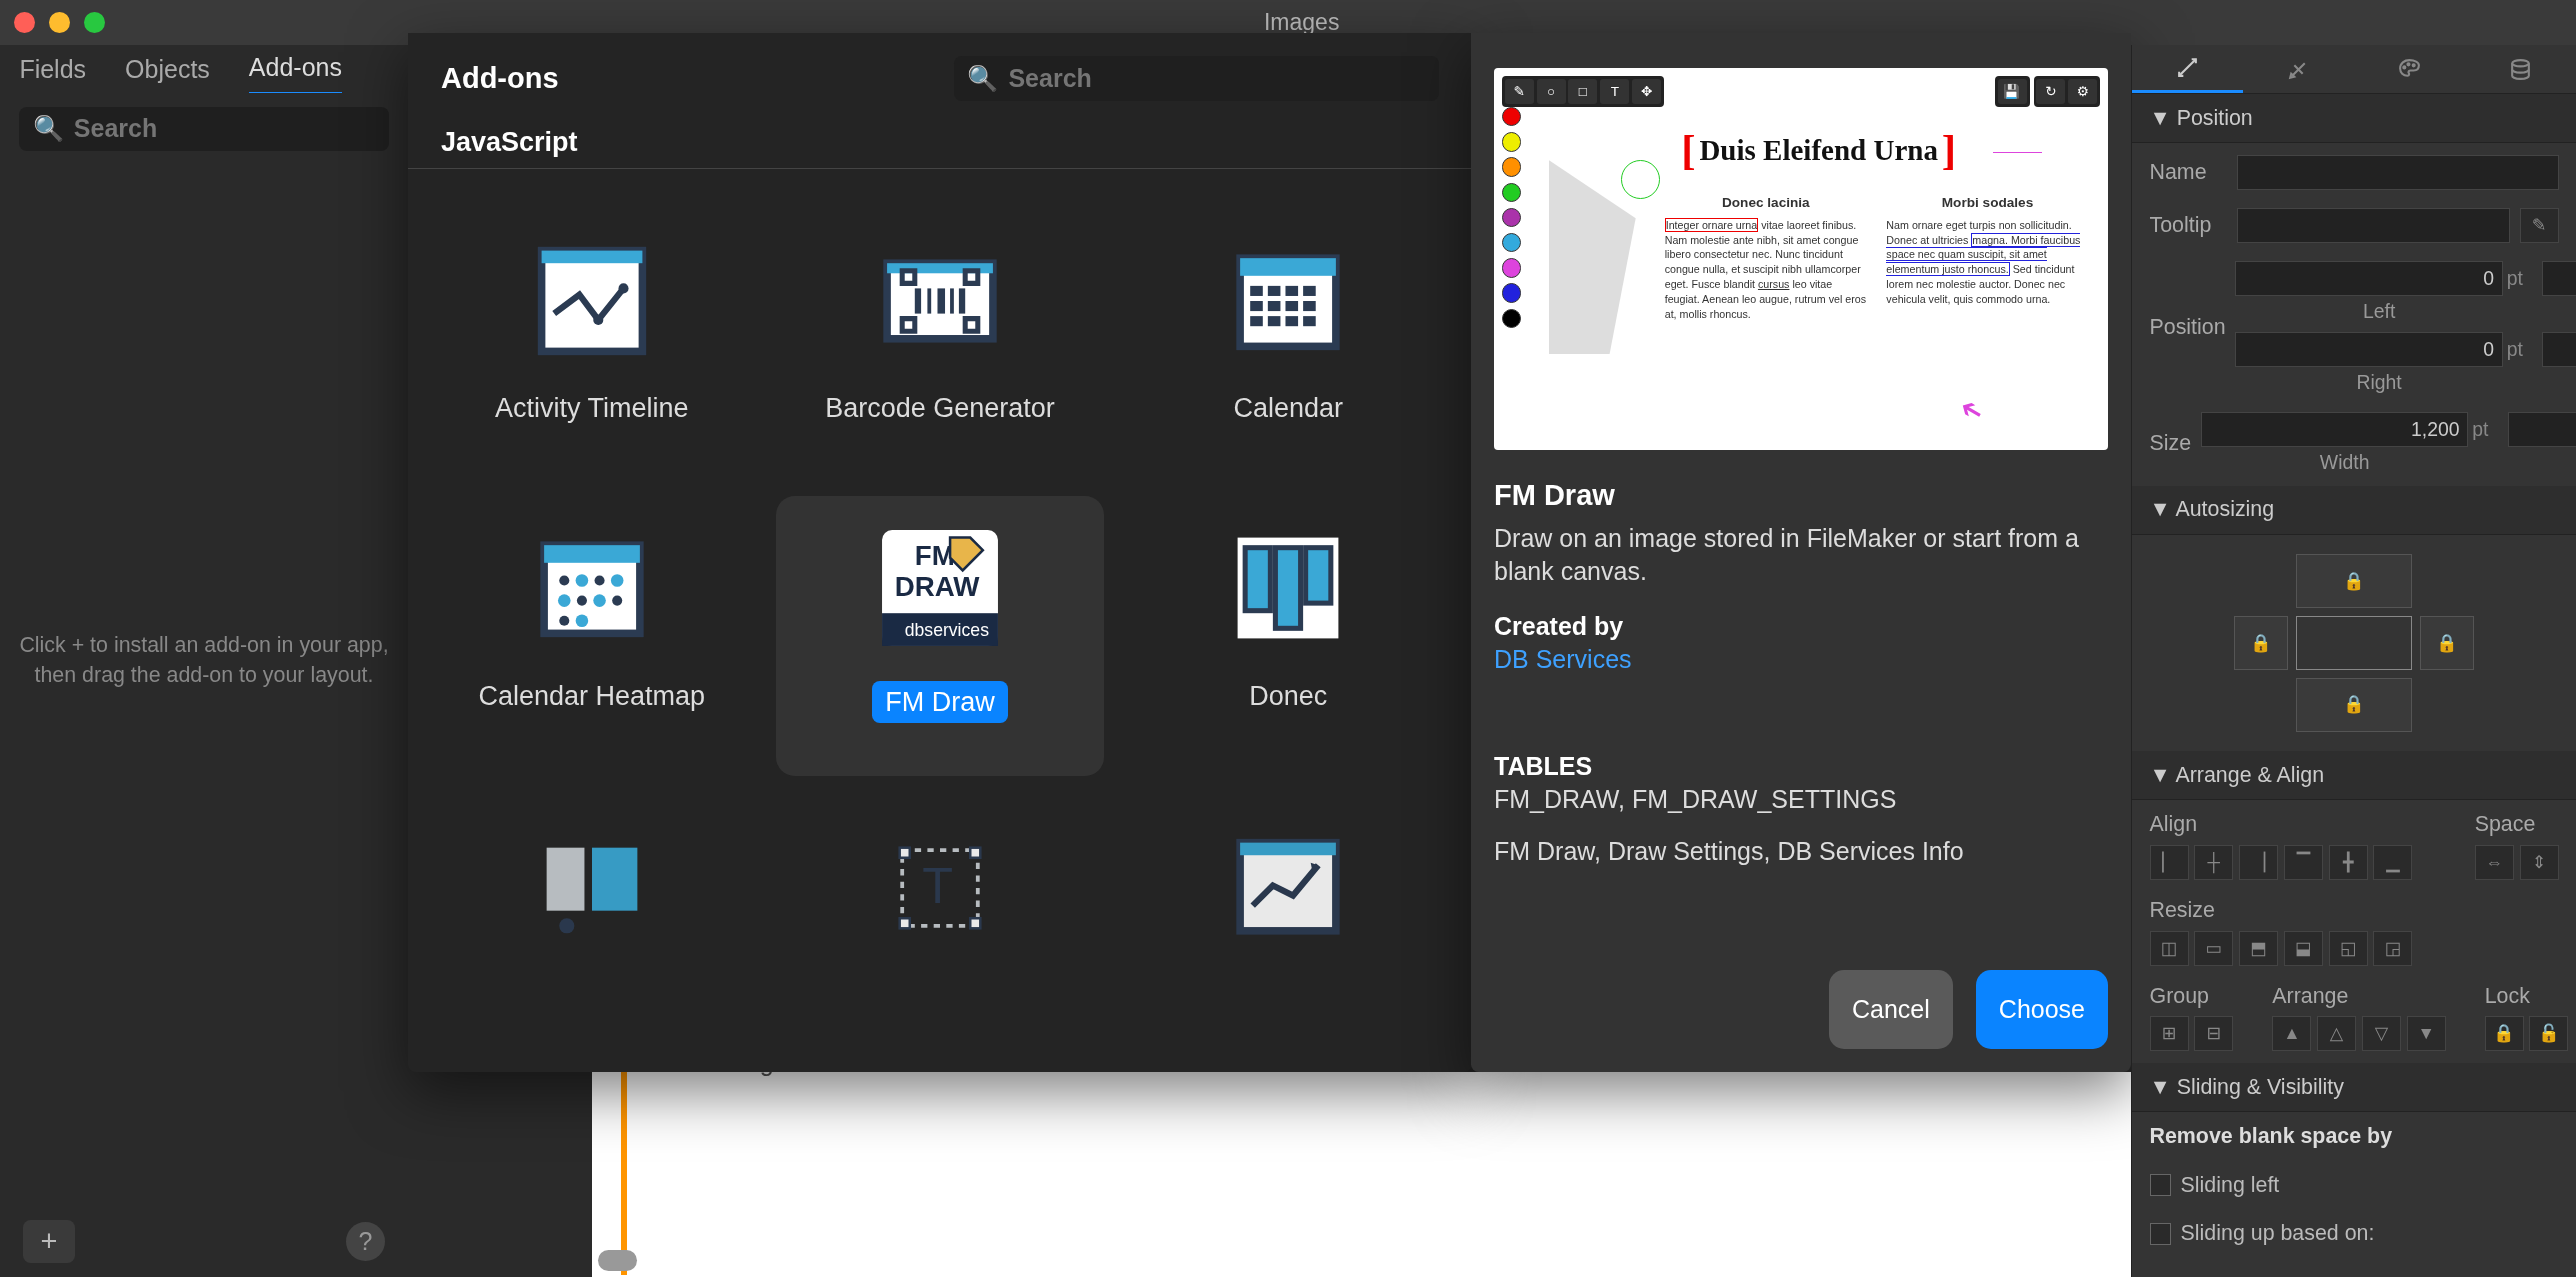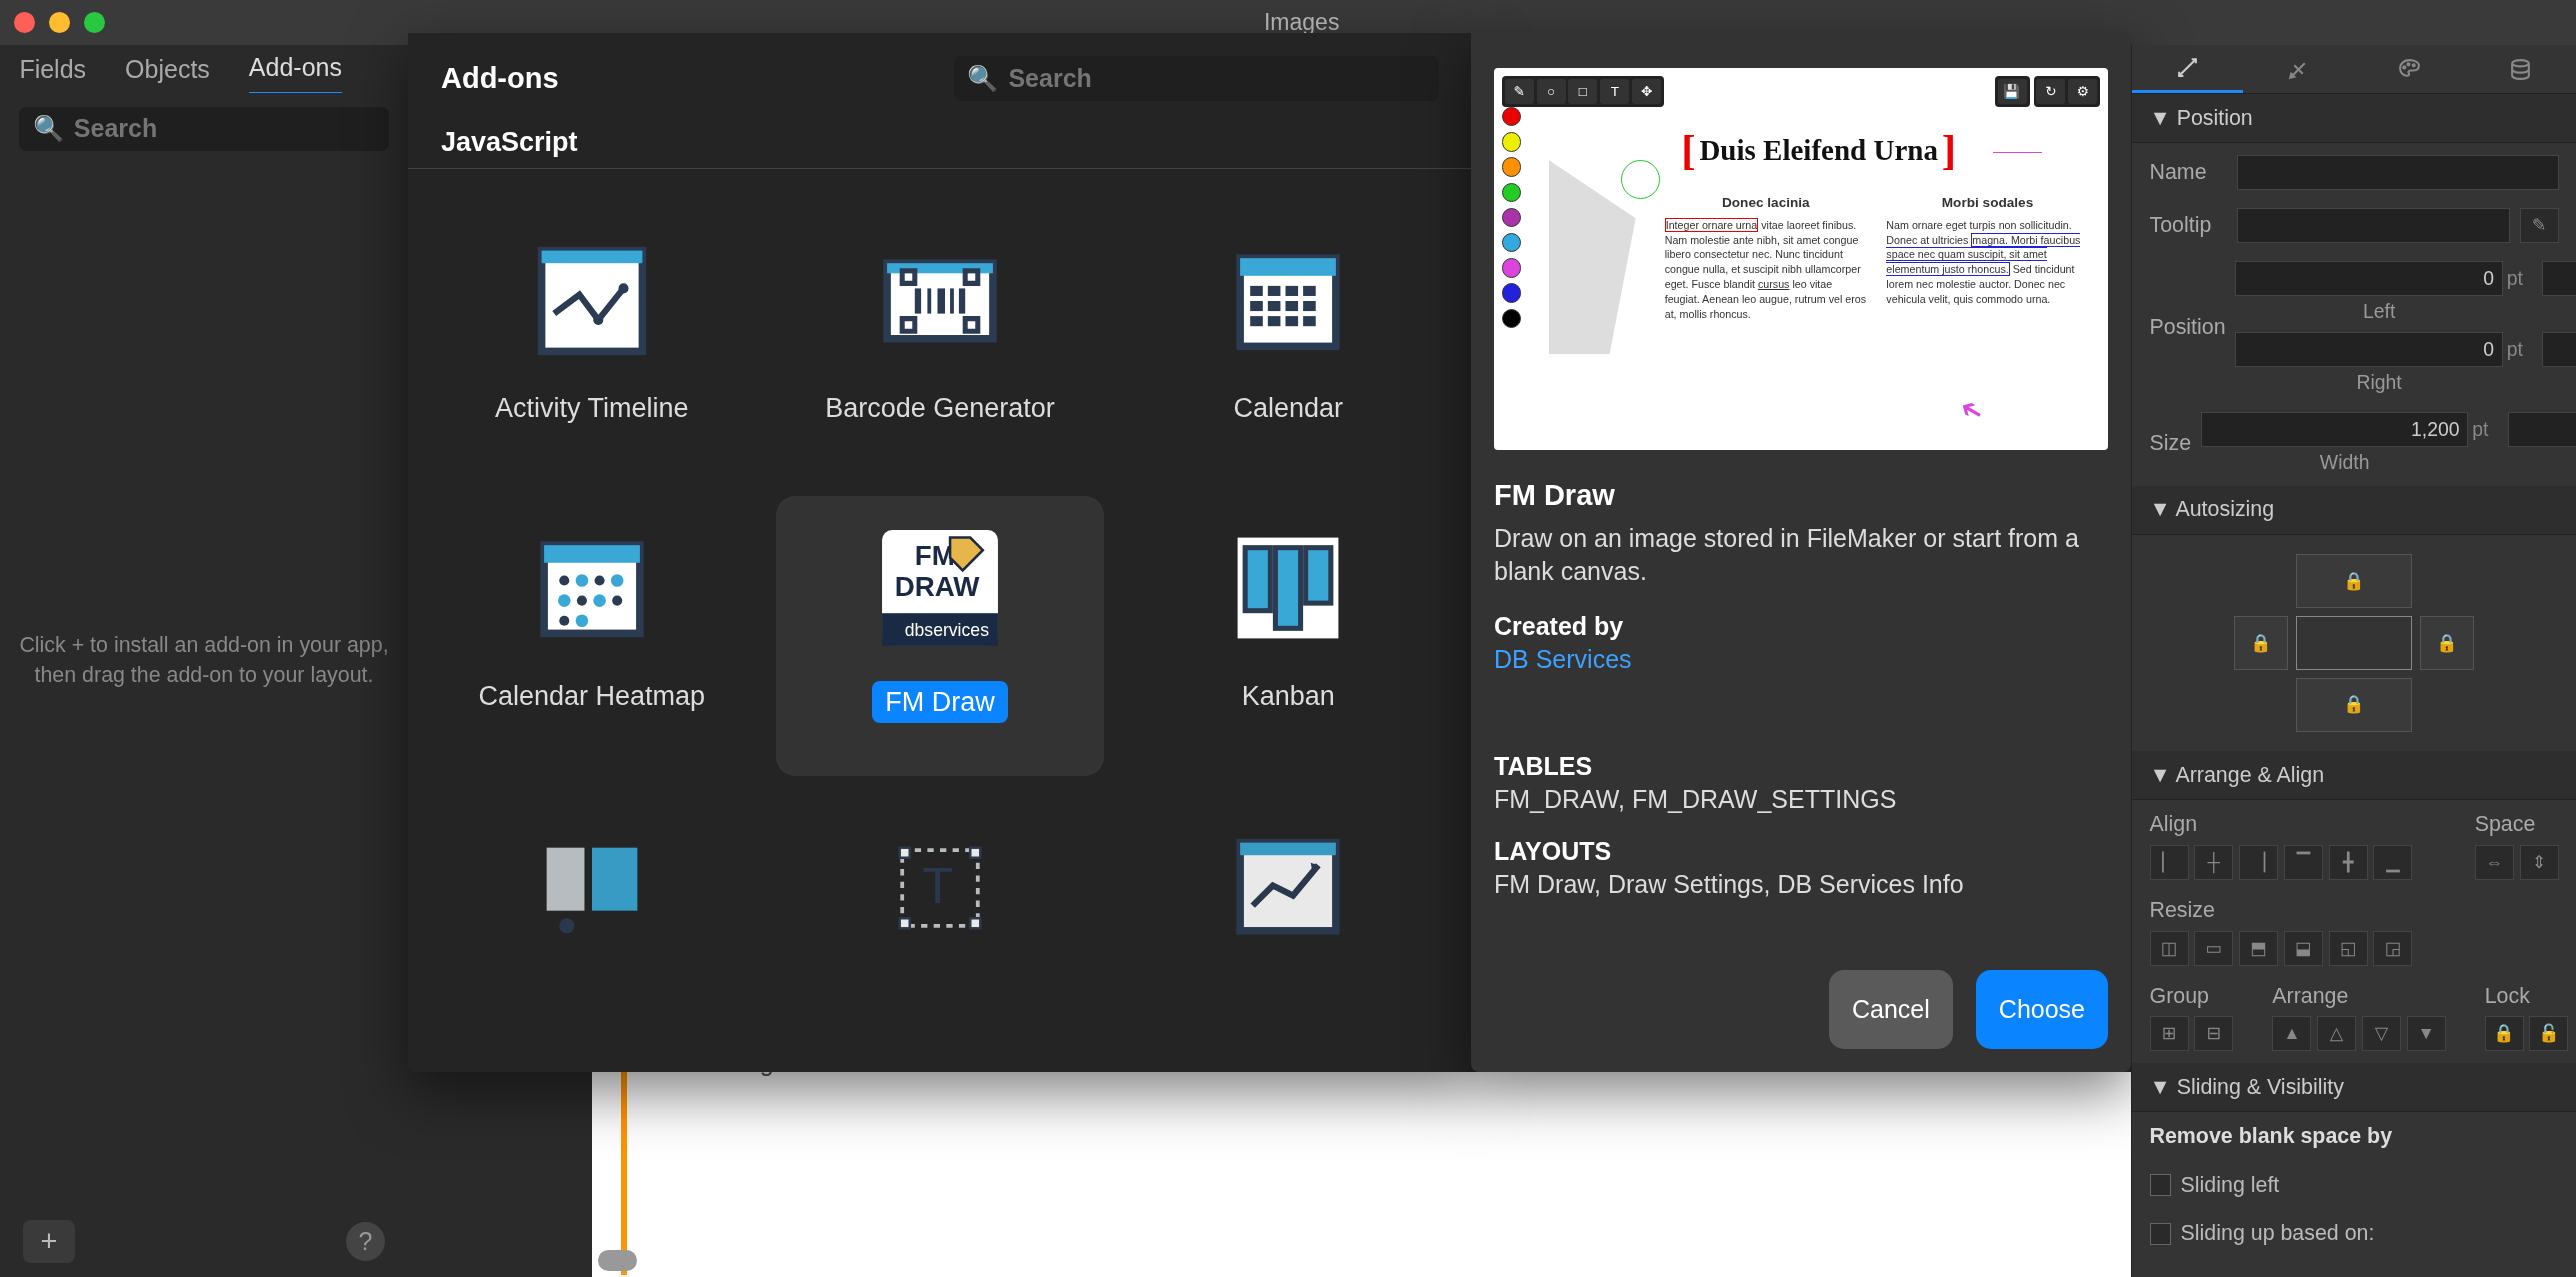--- a/index.html
+++ b/index.html
@@ -245,21 +245,21 @@
 
     <div class="addon-card">
       <div class="addon-icon">
         <svg class="addon-svg" viewBox="0 0 100 100">
             <rect x="10" y="10" width="80" height="80" fill="#fff" stroke="#2b3b52" stroke-width="0"></rect>
             <rect x="16" y="18" width="20" height="50" fill="#3aa8d6" stroke="#2b3b52" stroke-width="4"></rect>
             <rect x="40" y="18" width="20" height="64" fill="#3aa8d6" stroke="#2b3b52" stroke-width="4"></rect>
             <rect x="64" y="18" width="20" height="44" fill="#3aa8d6" stroke="#2b3b52" stroke-width="4"></rect>
           </svg>
       </div>
-      <div class="addon-label">Kanban</div>
+      <div class="addon-label">Donec</div>
     </div>
 
     <div class="addon-card" style="opacity:.9">
       <div class="addon-icon">
         <svg class="addon-svg" viewBox="0 0 100 100">
             <rect x="14" y="18" width="30" height="50" fill="#c7cdd1"></rect>
             <rect x="50" y="18" width="36" height="50" fill="#3aa8d6"></rect>
             <circle cx="30" cy="80" r="6" fill="#2b3b52"></circle>
           </svg>
       </div>
@@ -342,21 +342,20 @@
     </div>
   </div>
 
   <div class="detail-title">FM Draw</div>
   <div class="detail-desc">Draw on an image stored in FileMaker or start from a blank canvas.</div>
   <div class="detail-label">Created by</div>
   <div class="detail-link">DB Services</div>
   <div style="height:39px"></div>
   <div class="detail-label">TABLES</div>
   <div class="detail-val">FM_DRAW, FM_DRAW_SETTINGS</div>
-  <div class="detail-label">LAYOUTS</div>
   <div class="detail-val">FM Draw, Draw Settings, DB Services Info</div>
   <div class="detail-buttons">
     <button class="btn btn-cancel">Cancel</button>
     <button class="btn btn-choose">Choose</button>
   </div>
 </div>
 
 <div class="inspector">
   <div class="insp-tabs">
     <div class="insp-tab active">

